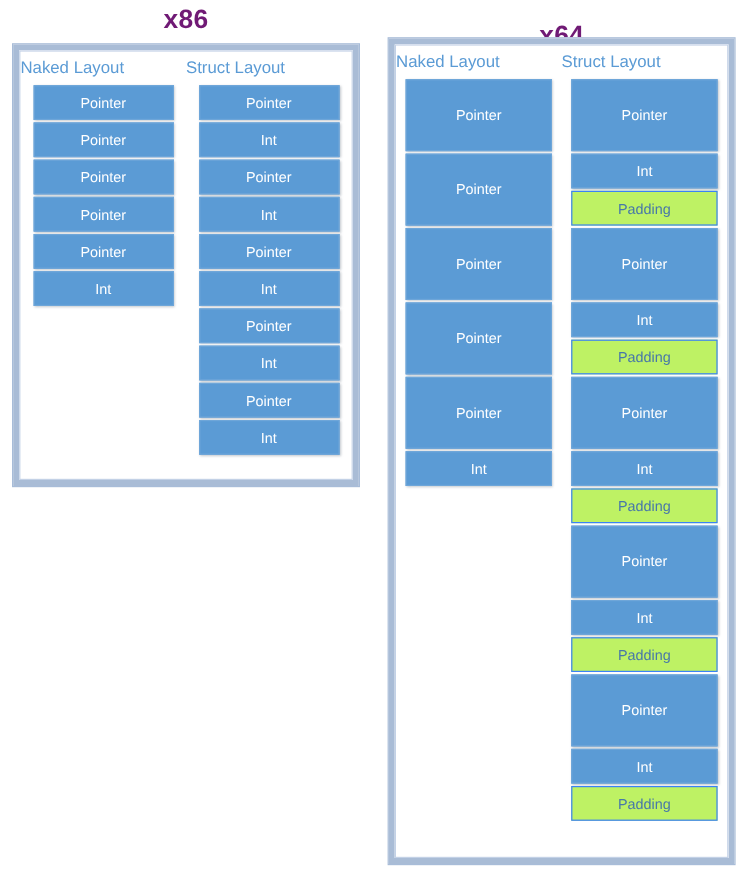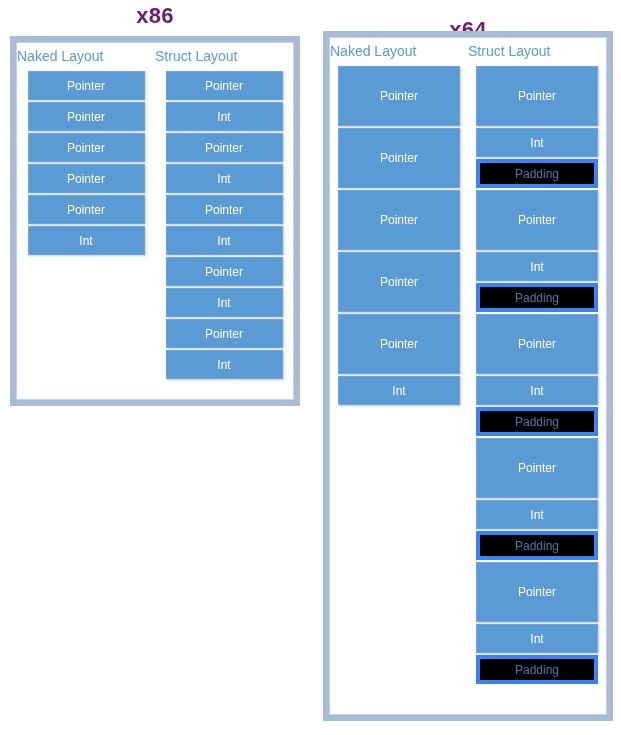--- a/index.html
+++ b/index.html
@@ -93,23 +93,23 @@
     margin-bottom: 2px;
     position: relative;
   }
   .blk.filled {
     background: #5B9BD5;
     color: #ffffff;
     border: 1px solid #6ea6d9;
     box-shadow: 1px 1px 2px rgba(120,130,145,0.45);
   }
   .blk.padding {
-    background: #000000;
+    background: #bef264;
     color: #4878A8;
-    border: 4px solid #3b82f6;
+    border: 1px solid #3b82f6;
     box-shadow: none;
   }
 
   
   #panel-x86 .blk { width: 117px; height: 29px; }
 
   
   #panel-x64 .blk { width: 122px; }
   #panel-x64 .blk.h1 { height: 29px; }
   #panel-x64 .blk.h2 { height: 60px; }

